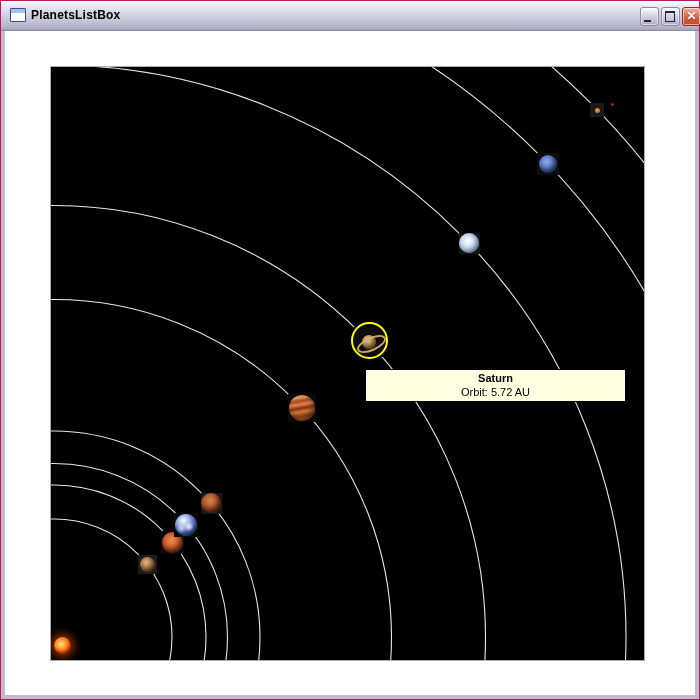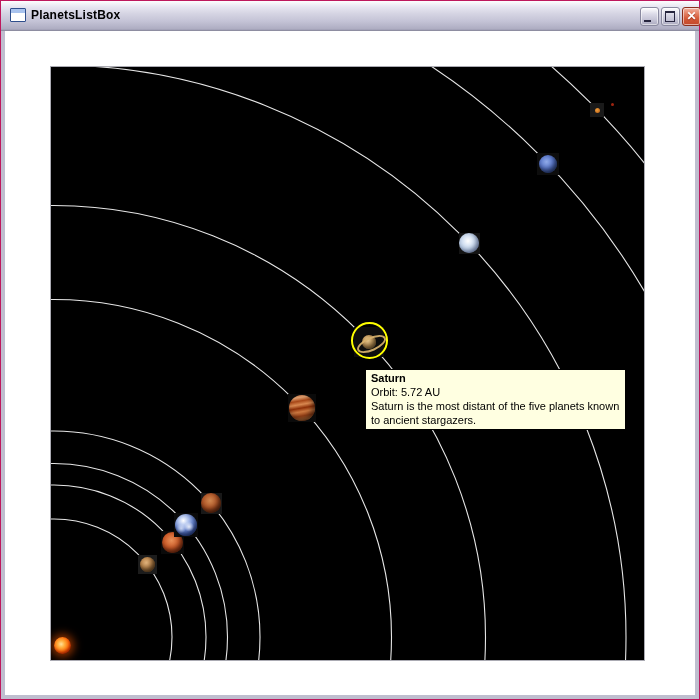--- a/index.html
+++ b/index.html
@@ -36,21 +36,21 @@
     background:linear-gradient(180deg,#F2B3A3 0%,#E58468 30%,#D55B3A 60%,#C2472A 100%);
   }
   .glyph-min { position:absolute; left:3px; bottom:3px; width:7px; height:2px; background:#26253E; }
   .glyph-max { position:absolute; left:3px; top:3px; width:8px; height:8px; border:1px solid #26253E; border-top-width:2px; }
   .glyph-x {
     position:absolute; left:0; top:1px; width:17px; height:15px; color:#FFFFFF;
     font-size:12px; font-weight:bold; text-align:center; line-height:15px;
     text-shadow:0 1px 1px rgba(110,20,0,.6);
   }
   .client-area {
-    position:absolute; left:4px; top:30px; width:690px; height:664px; background:#FFFFFF;
+    position:absolute; left:4px; top:30px; width:690px; height:664px; background:#FFFFFF;text-align:center;
   }
 
   
   .space-canvas { position:absolute; overflow:hidden; }
   .space-canvas svg { position:absolute; left:0; top:0; }
   .planets-layer { position:absolute; left:0; top:0; width:100%; height:100%; }
   .pwrap { position:absolute; width:0; height:0; }
   .pbox  { position:absolute; }
   .pbody { position:absolute; border-radius:50%; box-shadow:inset -2px -3px 5px rgba(0,0,0,.55); }
 
@@ -151,18 +151,17 @@
           <div class="pwrap" style="left: 546px; top: 43px;">
             <div class="pbox" style="left: -7px; top: -7px; width: 14px; height: 14px; background: rgb(26, 26, 26);"></div>
             <div class="pbody p-pluto" style="left: -2.5px; top: -2.5px; width: 5px; height: 5px;"></div>
             <div class="charon" style="left: 13.5px; top: -7.5px; width: 3px; height: 3px;"></div>
           </div>
         </div>
       <div class="selection-ring" id="selring" style="left: 300px; top: 255px; width: 33px; height: 33px; border: 2.5px solid rgb(255, 255, 0);"></div>
       <div class="tooltip" id="tooltip" style="left: 314px; top: 302px; width: 261px; background: rgb(255, 255, 225);">
         <div class="tt-title">Saturn</div>
         <div>Orbit: 5.72 AU</div>
-        <div>Saturn is the most distant of the five planets known to ancient stargazers.</div>
       </div>
     </div>
   </div>
 
 </div>
 
 </body></html>

